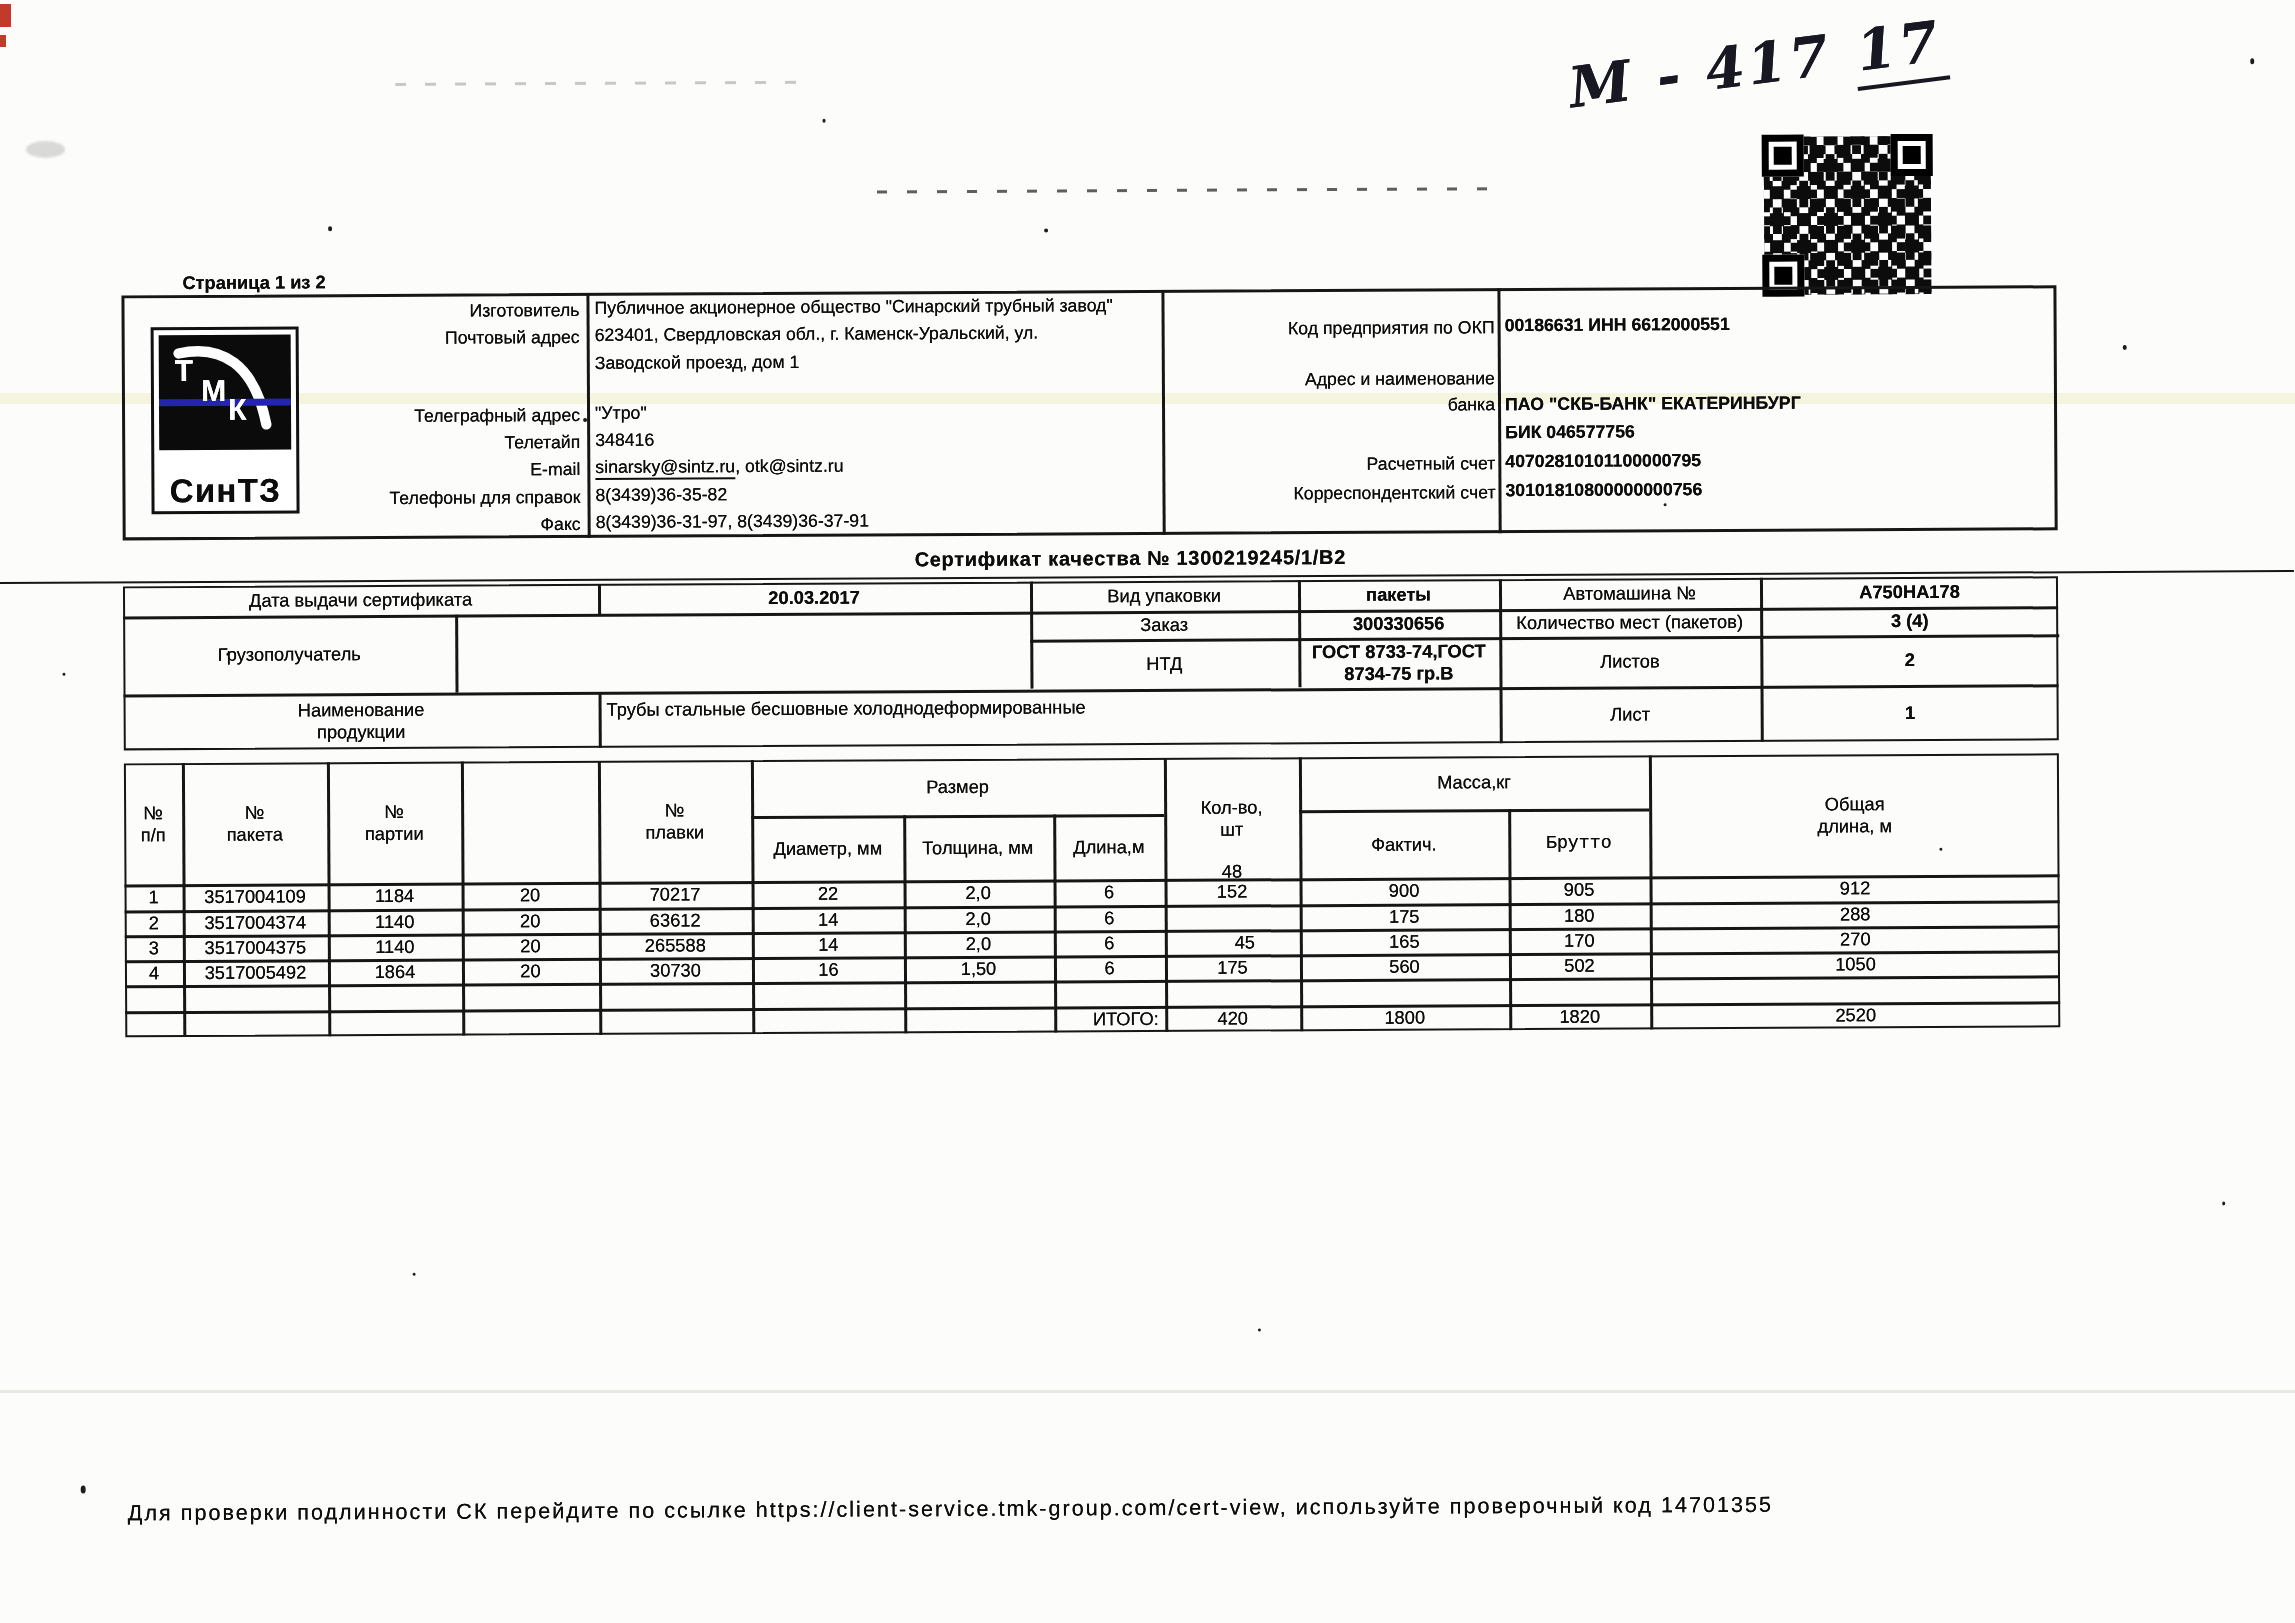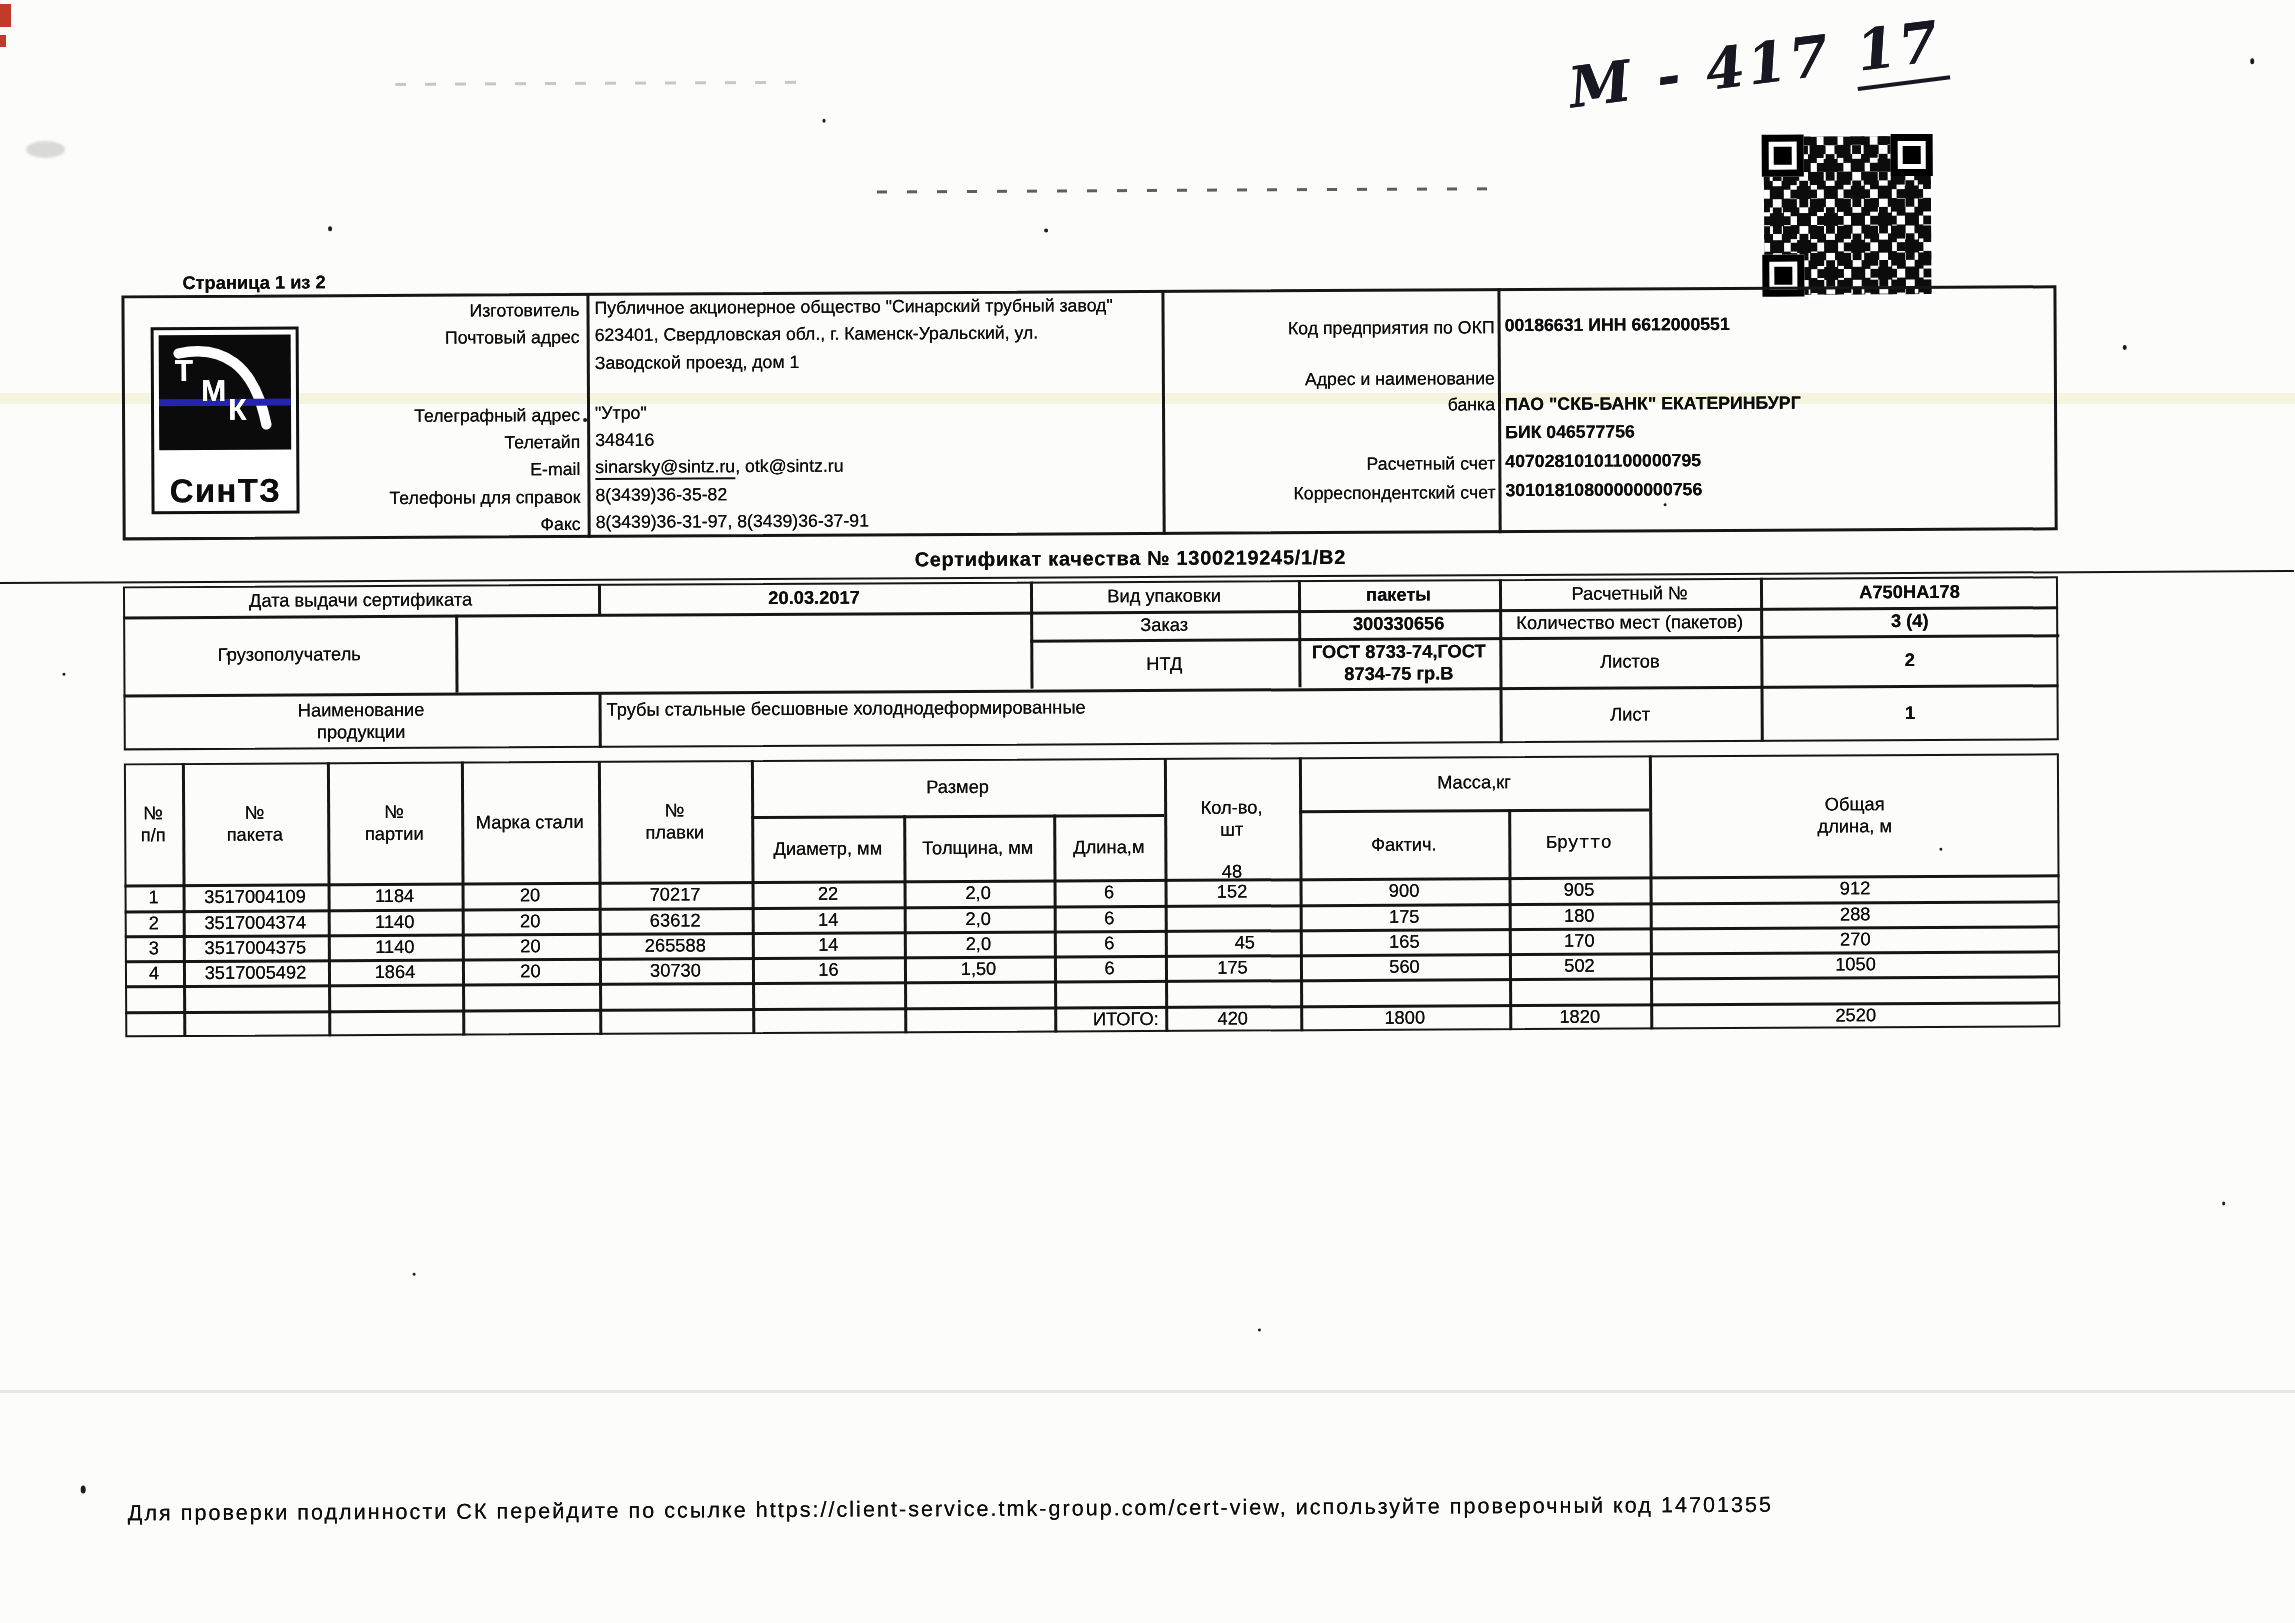--- a/index.html
+++ b/index.html
@@ -154,21 +154,21 @@
   <div class="vl" style="left:456px;top:616px;height:78px;"></div>
   <div class="vl" style="left:1031px;top:586px;height:107px;"></div>
   <div class="vl" style="left:1299px;top:586px;height:107px;"></div>
   <div class="vl" style="left:1500px;top:586px;height:164px;"></div>
   <div class="vl" style="left:1761px;top:586px;height:164px;"></div>
 
   <div class="cell" style="left:124px;top:586px;width:475px;height:29.5px;">Дата выдачи сертификата</div>
   <div class="cell bold" style="left:599px;top:586px;width:432px;height:29.5px;">20.03.2017</div>
   <div class="cell" style="left:1031px;top:586px;width:268px;height:29.5px;">Вид упаковки</div>
   <div class="cell bold" style="left:1299px;top:586px;width:201px;height:29.5px;">пакеты</div>
-  <div class="cell" style="left:1500px;top:586px;width:261px;height:29.5px;">Расчетный №</div>
+  <div class="cell" style="left:1500px;top:586px;width:261px;height:29.5px;">Автомашина №</div>
   <div class="cell bold" style="left:1761px;top:586px;width:299px;height:29.5px;">А750НА178</div>
 
   <div class="cell" style="left:124px;top:616px;width:332px;height:78px;">Грузополучатель</div>
   <div class="cell" style="left:456px;top:616px;width:575px;height:78px;"></div>
   <div class="cell" style="left:1031px;top:616px;width:268px;height:28px;">Заказ</div>
   <div class="cell bold" style="left:1299px;top:616px;width:201px;height:28px;">300330656</div>
   <div class="cell" style="left:1500px;top:616px;width:261px;height:28px;">Количество мест (пакетов)</div>
   <div class="cell bold" style="left:1761px;top:616px;width:299px;height:28px;">3 (4)</div>
 
   <div class="cell" style="left:1031px;top:644px;width:268px;height:50px;">НТД</div>
@@ -205,21 +205,20 @@
   <div class="vl" style="left:903px;top:819px;height:218px;"></div>
   <div class="vl" style="left:1053px;top:819px;height:218px;"></div>
   <div class="vl" style="left:1508px;top:816px;height:221px;"></div>
 
   <div class="cell" style="left:124px;top:763px;width:58px;height:121px;">№
 п/п</div>
   <div class="cell" style="left:182px;top:763px;width:145px;height:121px;">№
 пакета</div>
   <div class="cell" style="left:327px;top:763px;width:134px;height:121px;">№
 партии</div>
-  <div class="cell" style="left:461px;top:763px;width:137px;height:121px;">Марка стали</div>
   <div class="cell" style="left:598px;top:763px;width:153px;height:121px;">№
 плавки</div>
   <div class="cell" style="left:751px;top:763px;width:413px;height:56px;">Размер</div>
   <div class="cell" style="left:751px;top:819px;width:153px;height:65px;">Диаметр, мм</div>
   <div class="cell" style="left:903px;top:819px;width:149px;height:65px;">Толщина, мм</div>
   <div class="cell" style="left:1053px;top:819px;width:111px;height:65px;">Длина,м</div>
   <div class="cell" style="left:1164px;top:763px;width:135px;height:121px;">Кол-во,
 шт</div>
   <div class="cell" style="left:1299px;top:763px;width:350px;height:52px;">Масса,кг</div>
   <div class="cell" style="left:1299px;top:816px;width:209px;height:69px;">Фактич.</div>

